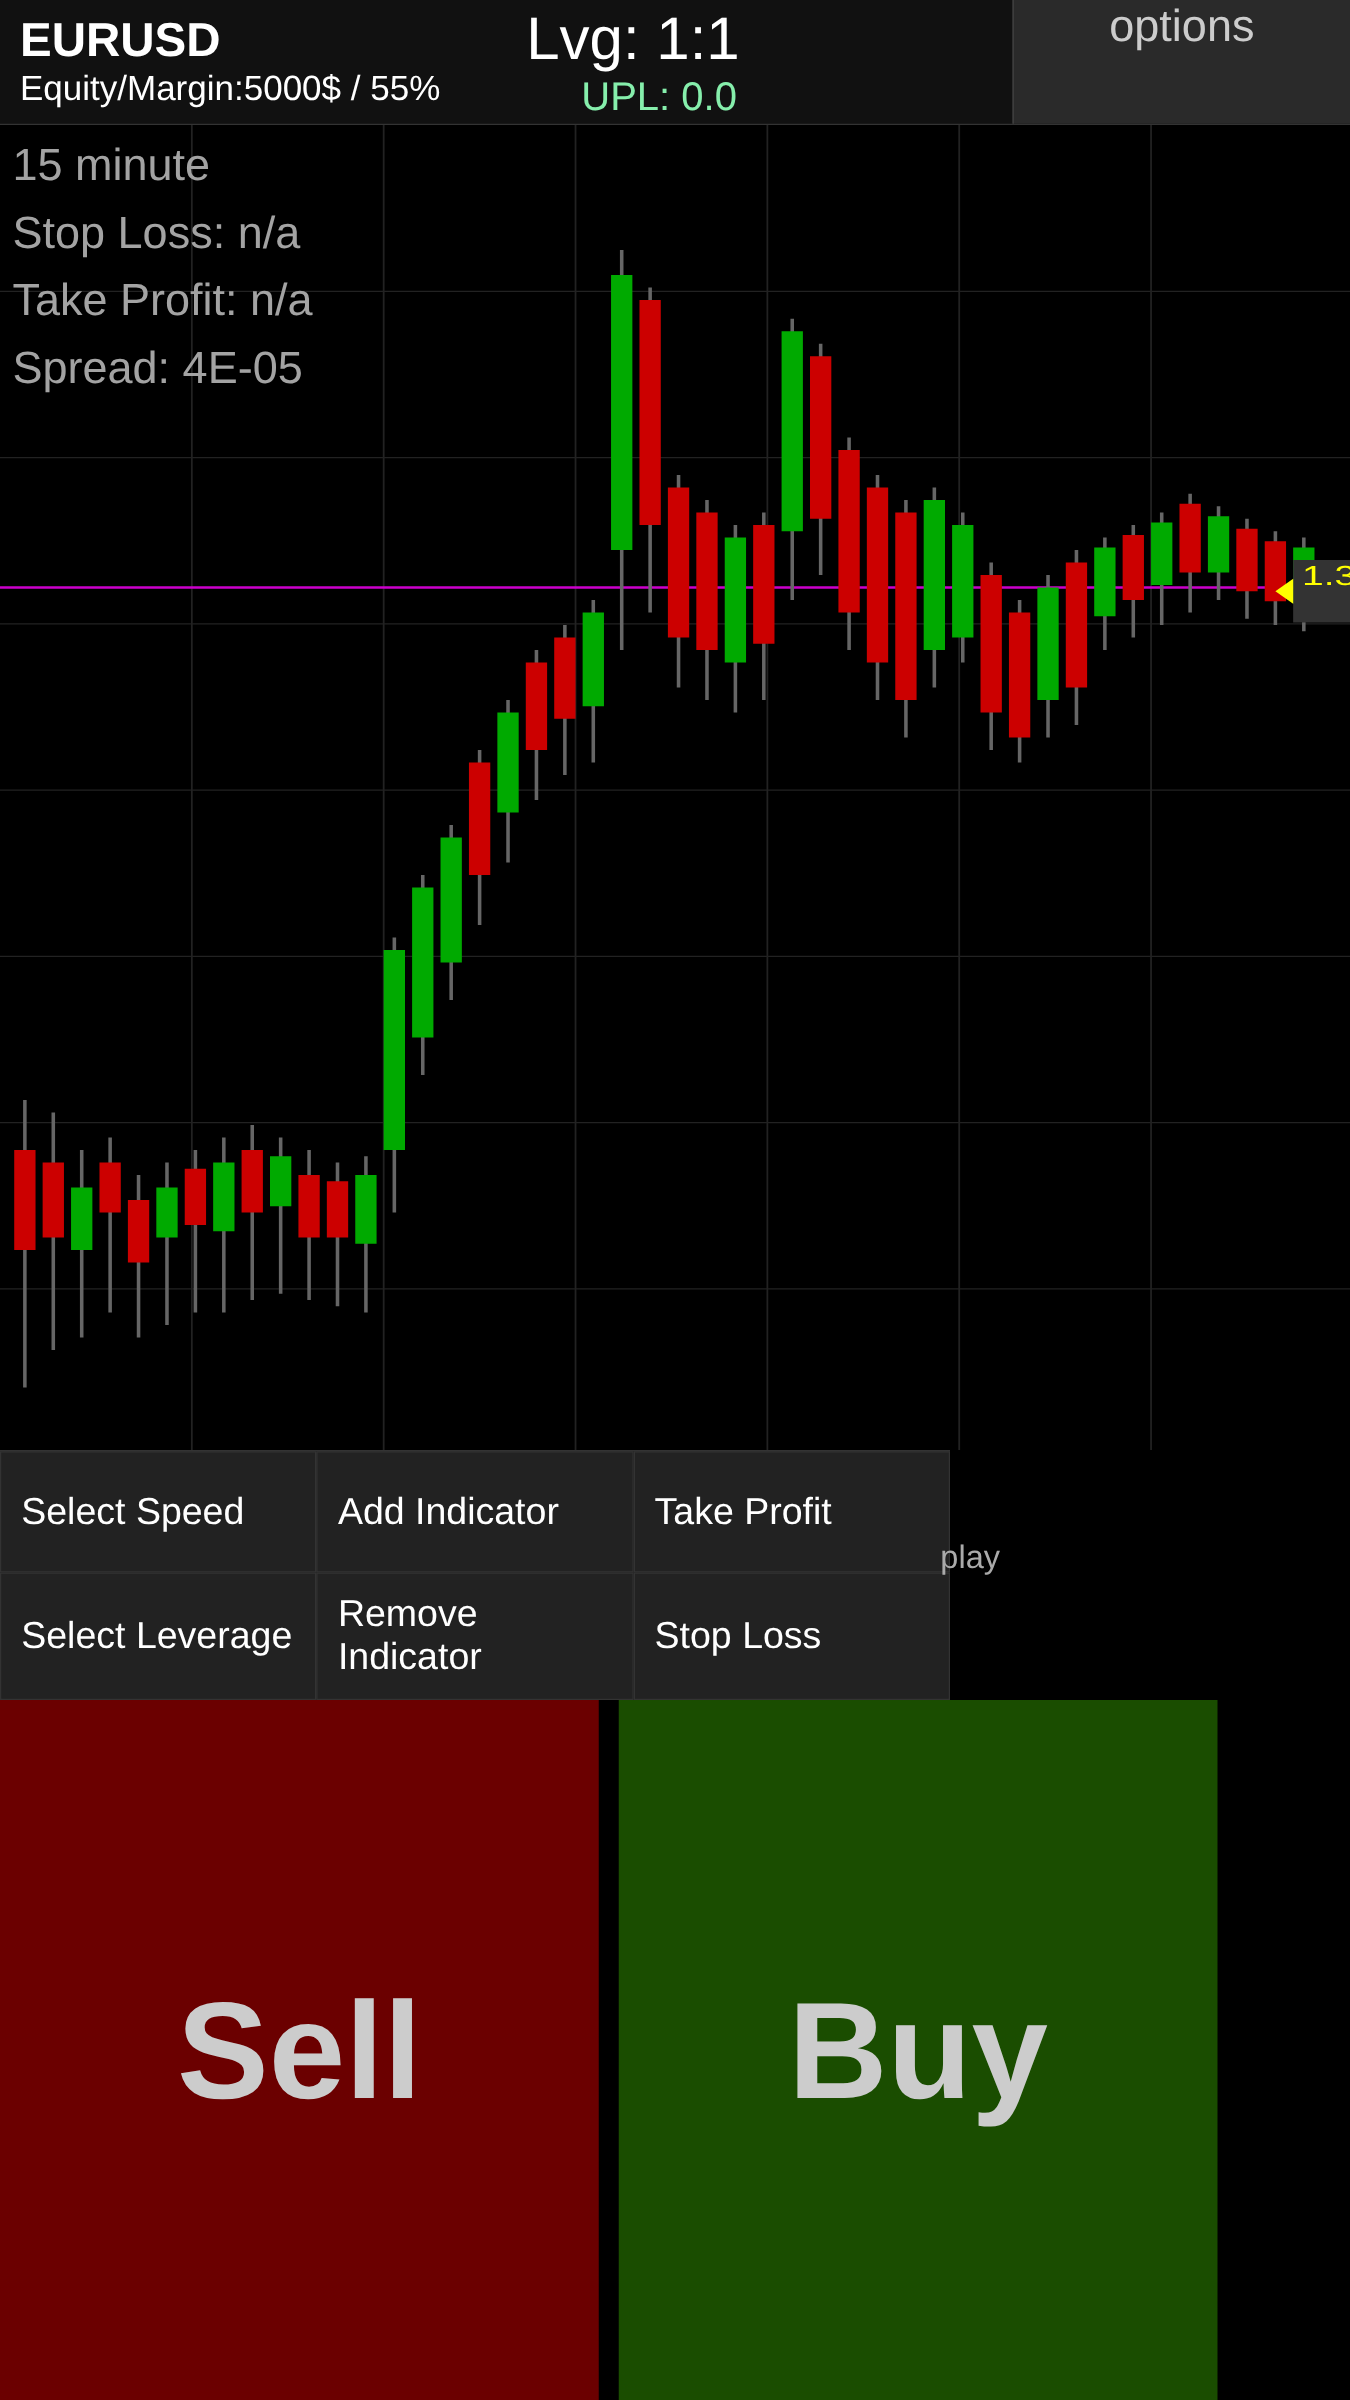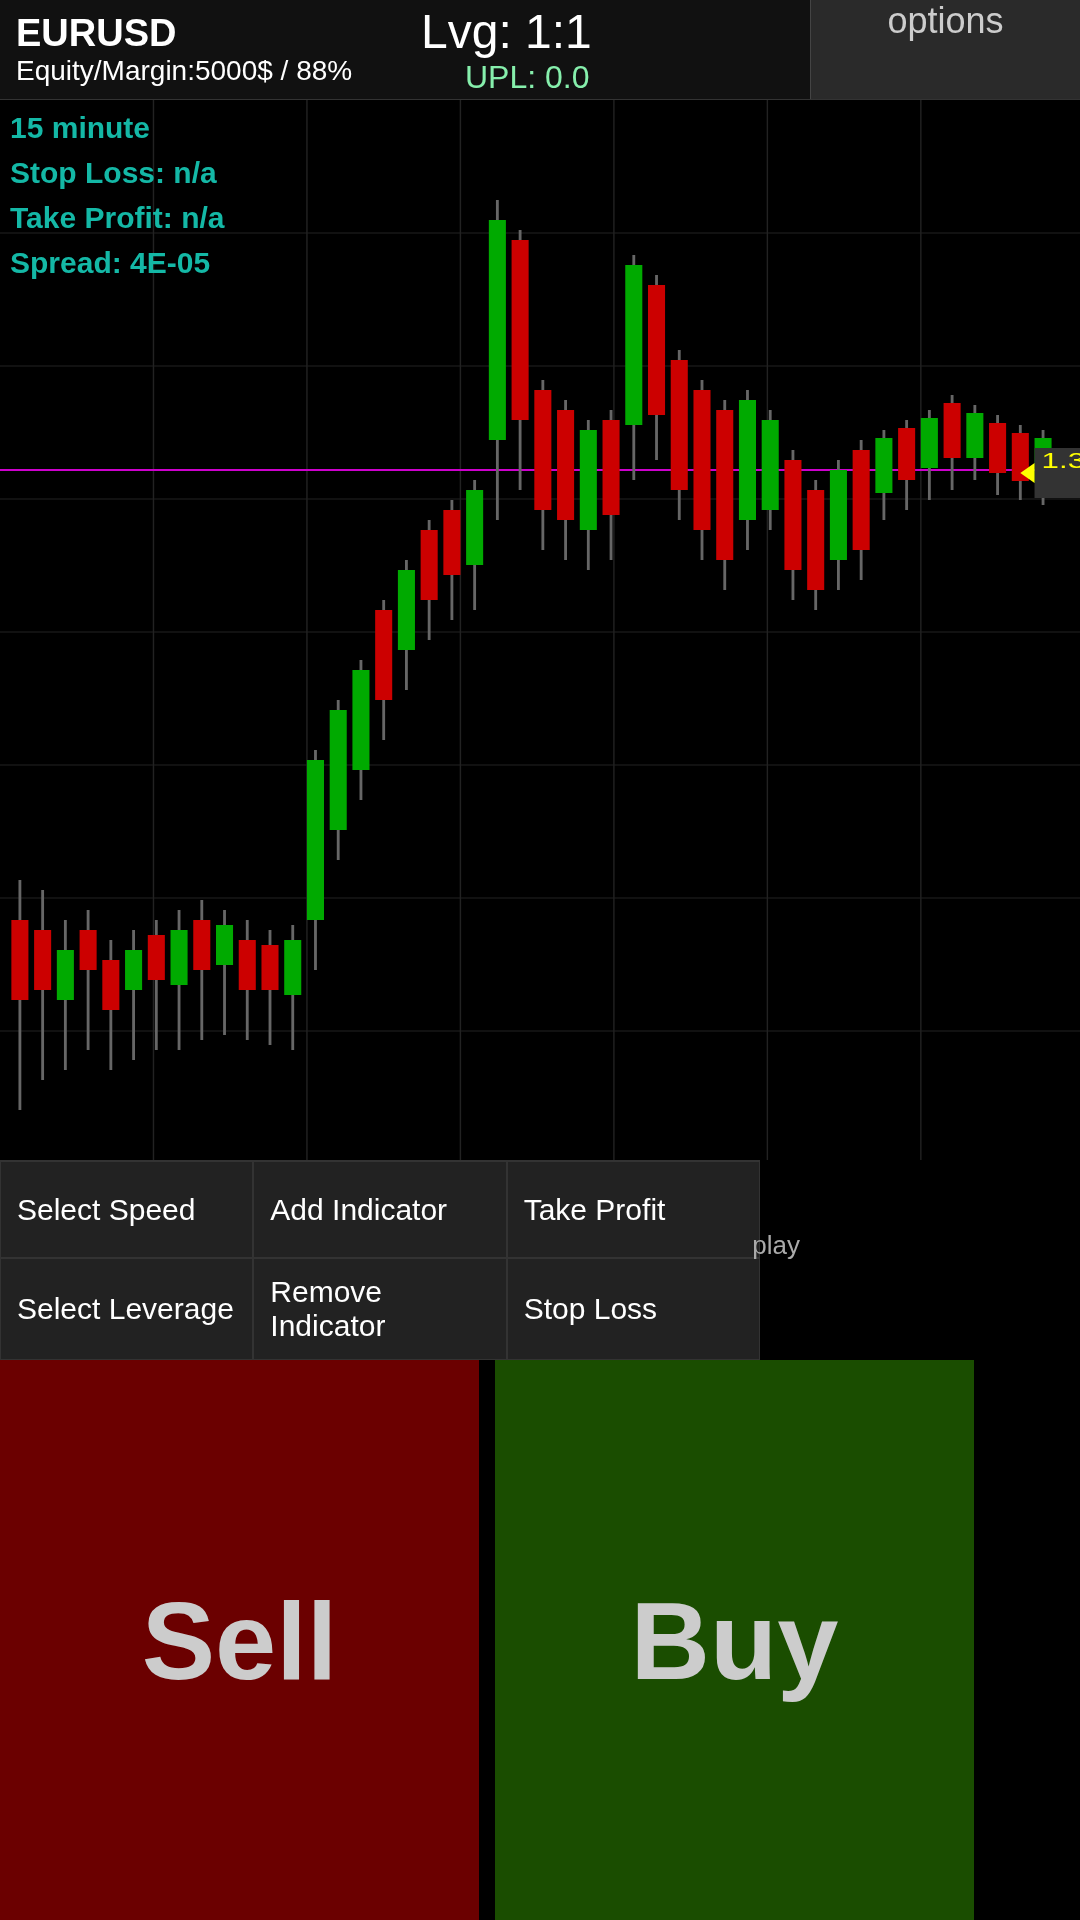--- a/index.html
+++ b/index.html
@@ -70,23 +70,22 @@
 
     
     #chart-info {
       position: absolute;
       top: 105px;
       left: 10px;
       z-index: 10;
       line-height: 1.5;
     }
     .chart-info-text {
-      font-size: 30px;
-      color: #14b8a6;
-      font-weight: bold;
+      font-size: 36px;
+      color: #a3a3a3;
     }
 
     
     #chart-area {
       position: absolute;
       top: 100px;
       left: 0;
       width: 1080px;
       height: 1060px;
       background: #000;
@@ -164,21 +163,21 @@
       cursor: pointer;
       margin-left: 16px;
     }
   </style>
 </head>
 <body>
 
 <div id="header">
   <div id="header-left">
     <span class="header-symbol">EURUSD</span>
-    <span class="header-equity">Equity/Margin:5000$ / 88%</span>
+    <span class="header-equity">Equity/Margin:5000$ / 55%</span>
   </div>
   <div id="header-center">
     <span class="header-leverage">Lvg: 1:1</span>
     <span class="header-upl">UPL: 0.0</span>
   </div>
   <div id="header-right">
     <button class="options-btn">options</button>
   </div>
 </div>
 

